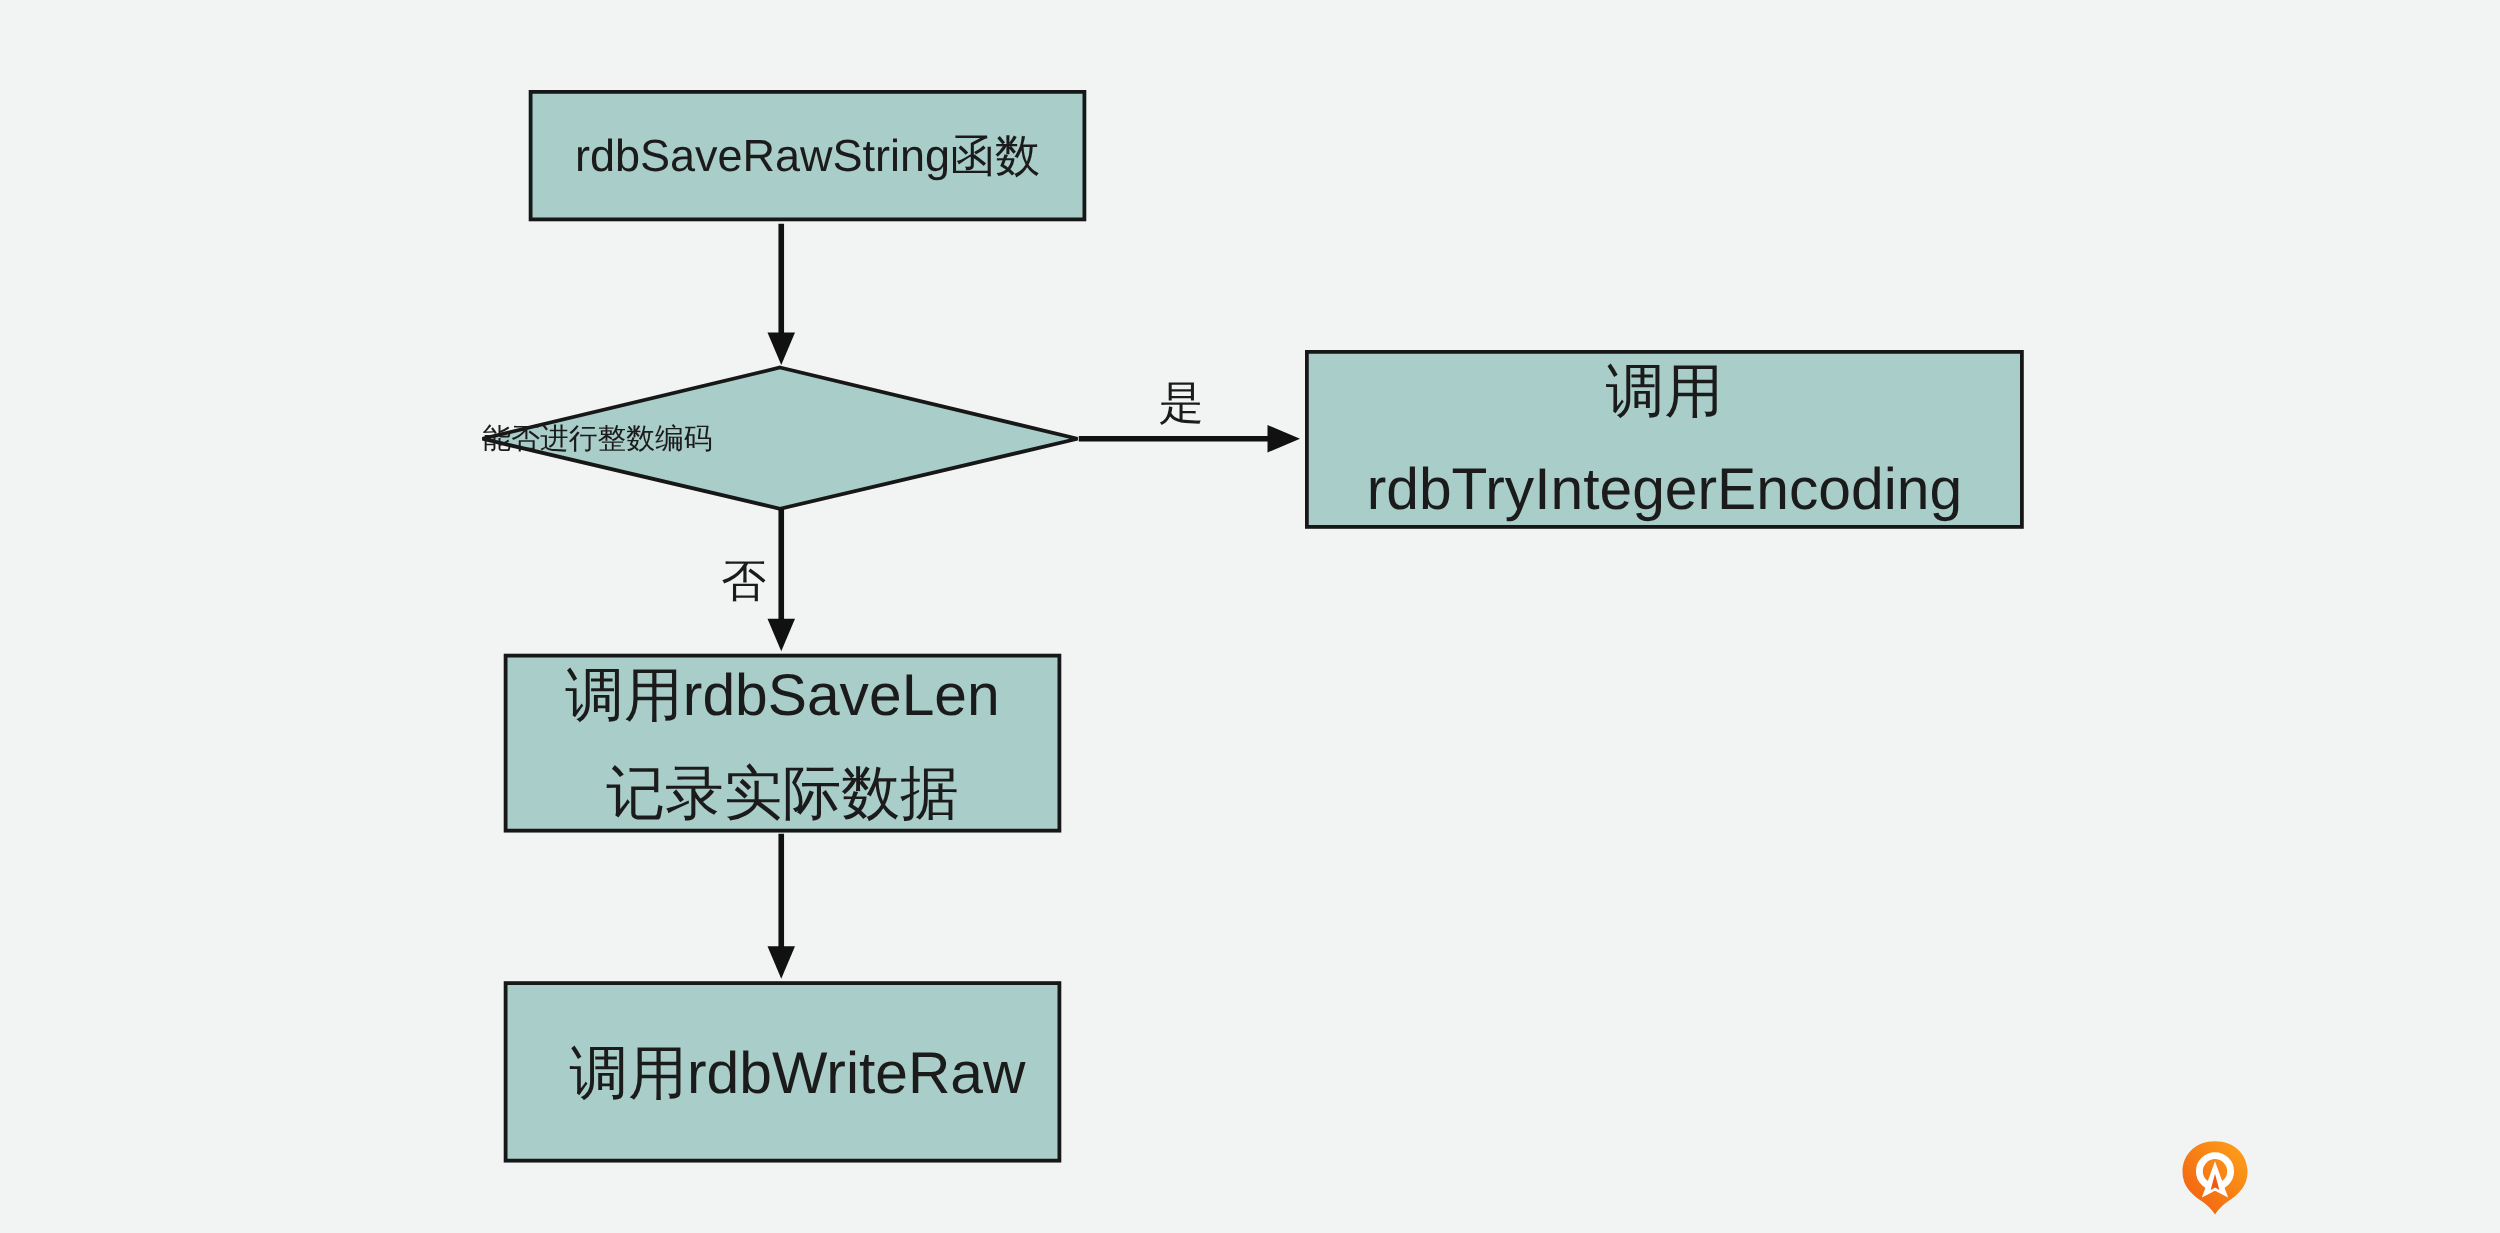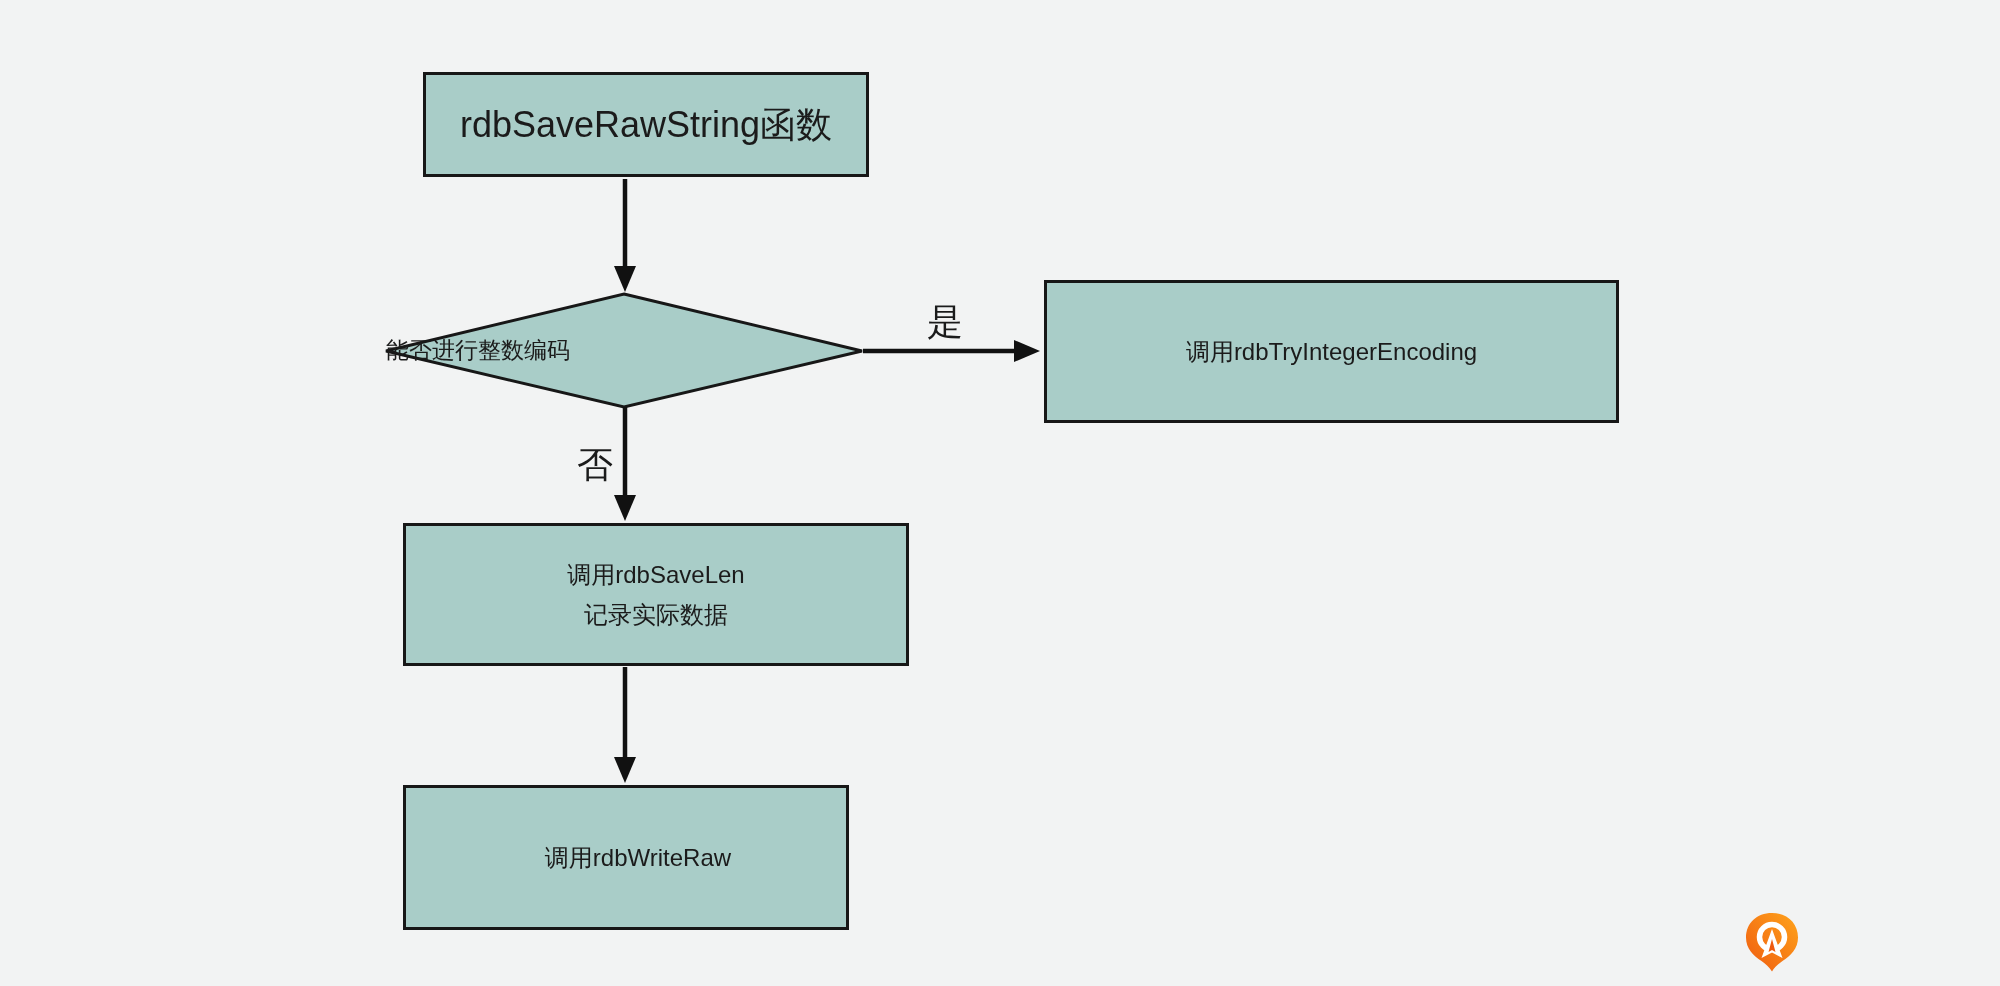--- a/index.html
+++ b/index.html
@@ -33,27 +33,27 @@
   }
   .node {
     position: absolute;
     background: var(--node-fill);
     border: 3px solid var(--node-border);
     display: flex;
     flex-direction: column;
     align-items: center;
     justify-content: center;
     text-align: center;
-    font-size: 24px;
+    font-size: 47px;
     line-height: 1.64;
     color: var(--text);
   }
   .node-start      { left: 403px; top: 72px;  width: 446px; height: 105px; font-size: 36px; margin-left: 20px; }
   .node-integer    { left: 1044px; top: 280px; width: 575px; height: 143px; }
-  .node-savelen    { left: 403px; top: 523px; width: 506px; height: 143px; }
+  .node-savelen    { left: 403px; top: 523px; width: 446px; height: 143px; }
   .node-writeraw   { left: 403px; top: 785px; width: 446px; height: 145px; padding-left: 24px; }
   .diamond-label {
     position: absolute;
     left: 386px; top: 294px;
     width: 476px; height: 113px;
     display: flex;
     align-items: center;
     font-size: 23px;
     color: var(--text);
   }

